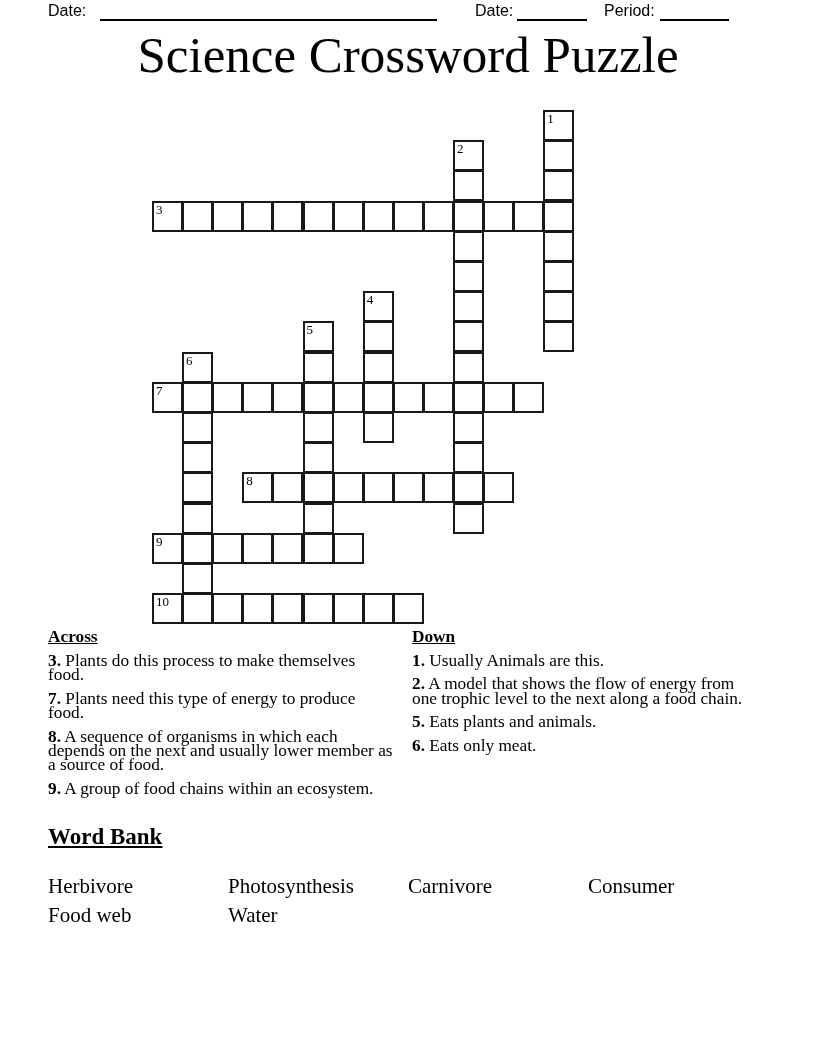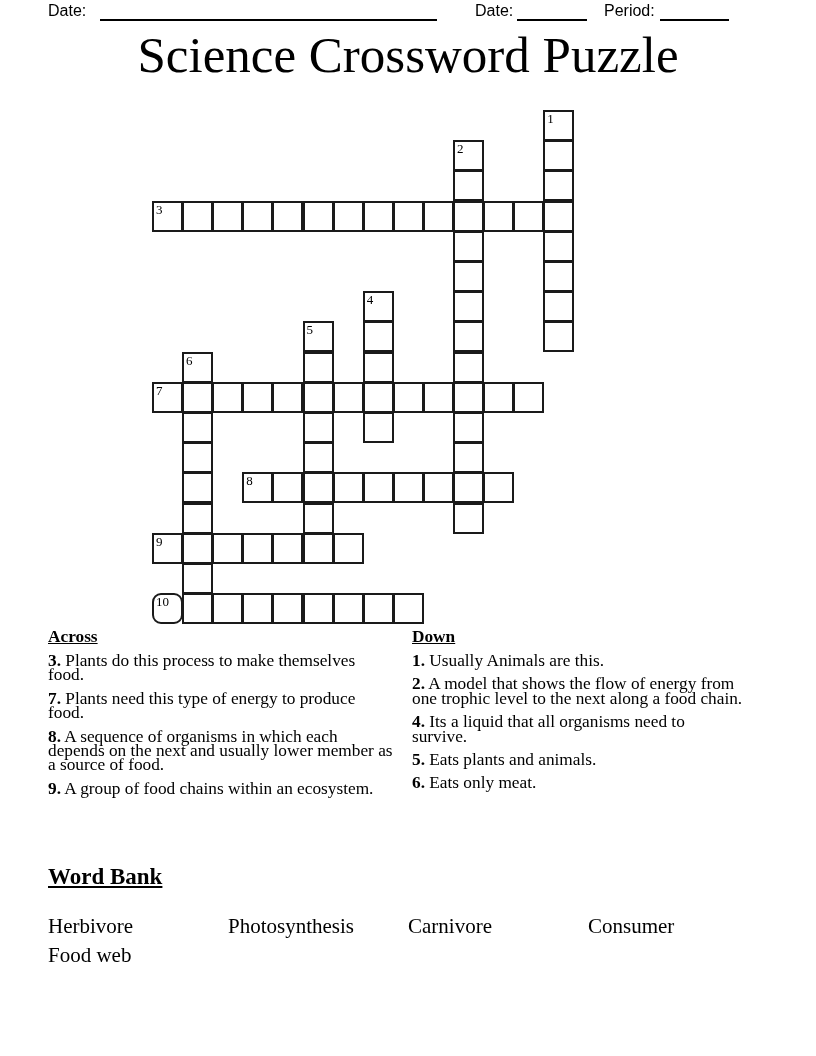--- a/index.html
+++ b/index.html
@@ -23,21 +23,21 @@
            font-family:"Liberation Serif",serif;}
   
   .clues{position:absolute;top:628px;}
   #across-col{left:48px;width:346px;}
   #down-col{left:412px;width:331px;}
   .clue-head{font-size:17.3px;line-height:17px;margin:0;font-weight:700;
              text-decoration:underline;}
   .clue{font-size:17.3px;line-height:14.4px;margin:9px 0 0 0;}
   .clue b{font-weight:700;}
   
-  .wordbank{position:absolute;left:48px;top:865px;width:740px;}
+  .wordbank{position:absolute;left:48px;top:825px;width:740px;}
   .wb-head{font-size:23px;line-height:24px;margin:0;font-weight:700;
            text-decoration:underline;}
   .wb-grid{margin-top:23px;display:grid;grid-template-columns:180px 180px 180px 180px;
            font-size:21px;line-height:28.7px;}
   .wb-word{white-space:nowrap;}
 </style>
 </head>
 <body>
 
 <span class="hlabel" id="name-label">Date:</span>
@@ -139,21 +139,21 @@
     <div class="cell" style="left: 240.8px; top: 362.4px;"></div>
     <div class="cell" style="left: 270.9px; top: 362.4px;"></div>
     <div class="cell" style="left: 331.1px; top: 362.4px;"></div>
     <div class="cell" style="left: 0px; top: 422.8px;">
       <span class="cellnum">9</span>
     </div>
     <div class="cell" style="left: 60.2px; top: 422.8px;"></div>
     <div class="cell" style="left: 90.3px; top: 422.8px;"></div>
     <div class="cell" style="left: 120.4px; top: 422.8px;"></div>
     <div class="cell" style="left: 180.6px; top: 422.8px;"></div>
-    <div class="cell" style="left: 0px; top: 483.2px; border-radius: 9px;">
+    <div class="cell" style="left: 0px; top: 483.2px;">
       <span class="cellnum">10</span>
     </div>
     <div class="cell" style="left: 60.2px; top: 483.2px;"></div>
     <div class="cell" style="left: 90.3px; top: 483.2px;"></div>
     <div class="cell" style="left: 120.4px; top: 483.2px;"></div>
     <div class="cell" style="left: 150.5px; top: 483.2px;"></div>
     <div class="cell" style="left: 180.6px; top: 483.2px;"></div>
     <div class="cell" style="left: 210.7px; top: 483.2px;"></div>
     <div class="cell" style="left: 240.8px; top: 483.2px;"></div>
   </div>
@@ -163,27 +163,27 @@
 <p class="clue"><b>3.</b> Plants do this process to make themselves food.</p>
     <p class="clue"><b>7.</b> Plants need this type of energy to produce food.</p>
     <p class="clue"><b>8.</b> A sequence of organisms in which each depends on the next and usually lower member as a source of food.</p>
     <p class="clue"><b>9.</b> A group of food chains within an ecosystem.</p>
   </div>
 
 <div class="clues" id="down-col">
   <h2 class="clue-head">Down</h2>
 <p class="clue"><b>1.</b> Usually Animals are this.</p>
     <p class="clue"><b>2.</b> A model that shows the flow of energy from one trophic level to the next along a food chain.</p>
-    <p class="clue"><b>4.</b> Its a liquid that all organisms need to survive.</p>
     <p class="clue"><b>5.</b> Eats plants and animals.</p>
     <p class="clue"><b>6.</b> Eats only meat.</p>
   </div>
 
 <div class="wordbank">
   <h2 class="wb-head">Word Bank</h2>
   <div class="wb-grid" id="wb-grid">
       <span class="wb-word">Herbivore</span>
       <span class="wb-word">Photosynthesis</span>
       <span class="wb-word">Carnivore</span>
       <span class="wb-word">Consumer</span>
       <span class="wb-word">Food web</span>
+      <span class="wb-word">Water</span>
     </div>
 </div>
 
 </body></html>

